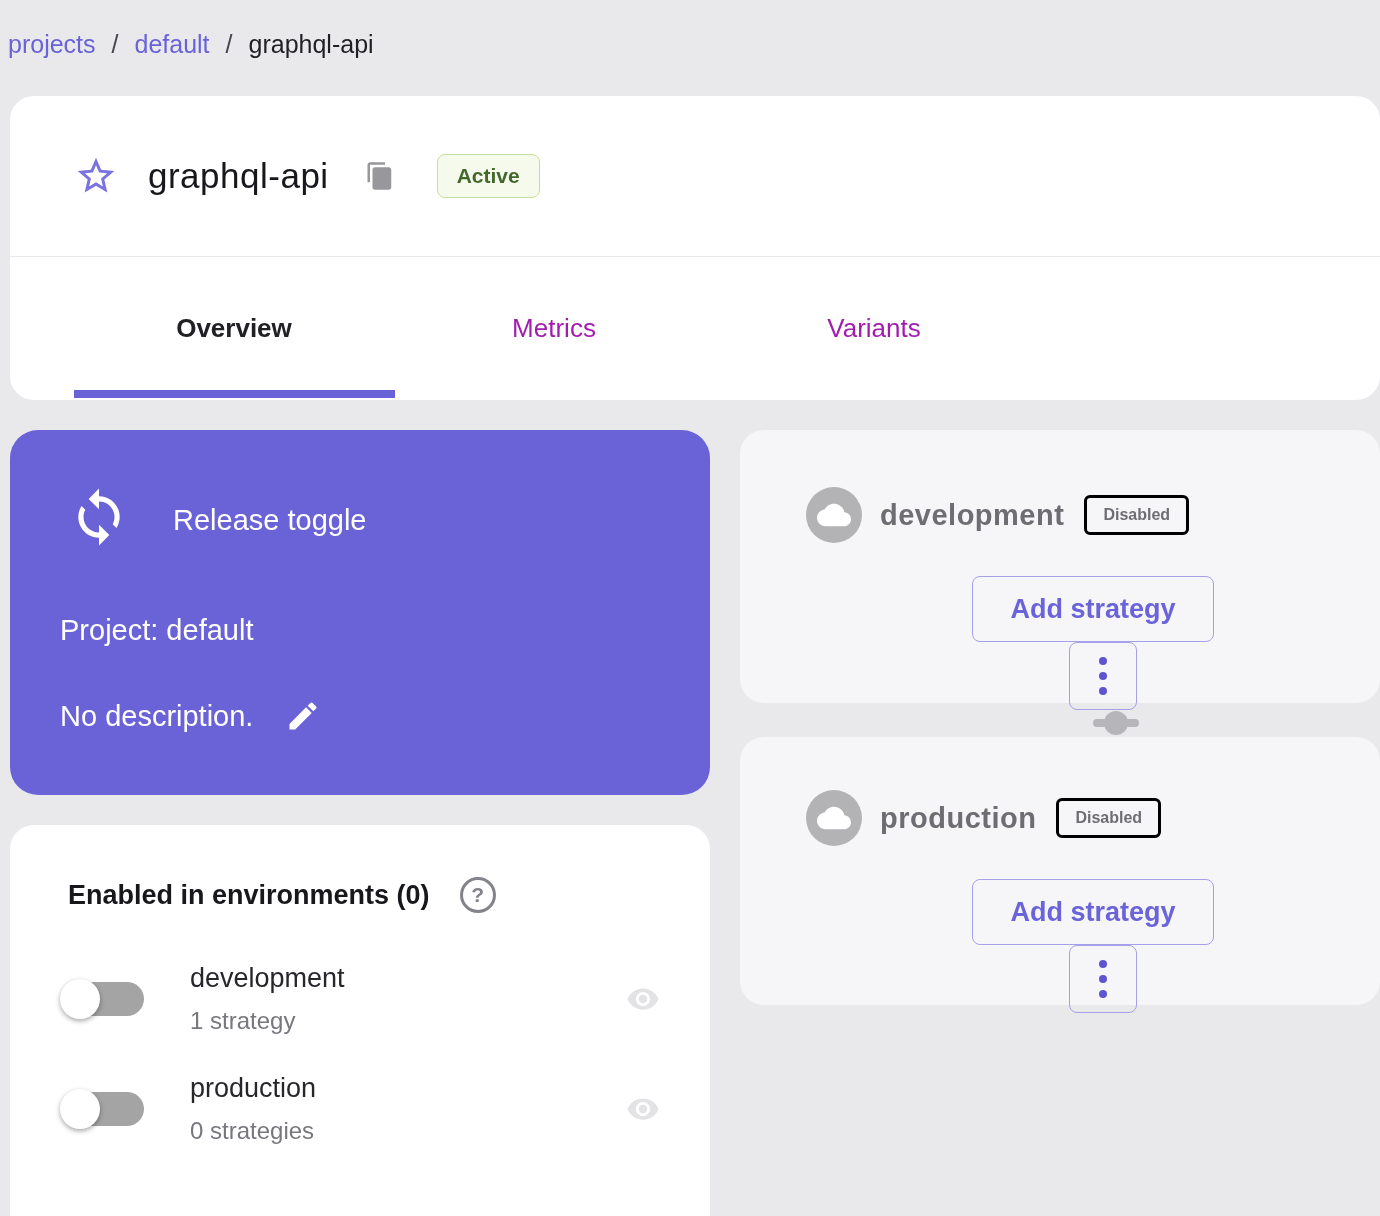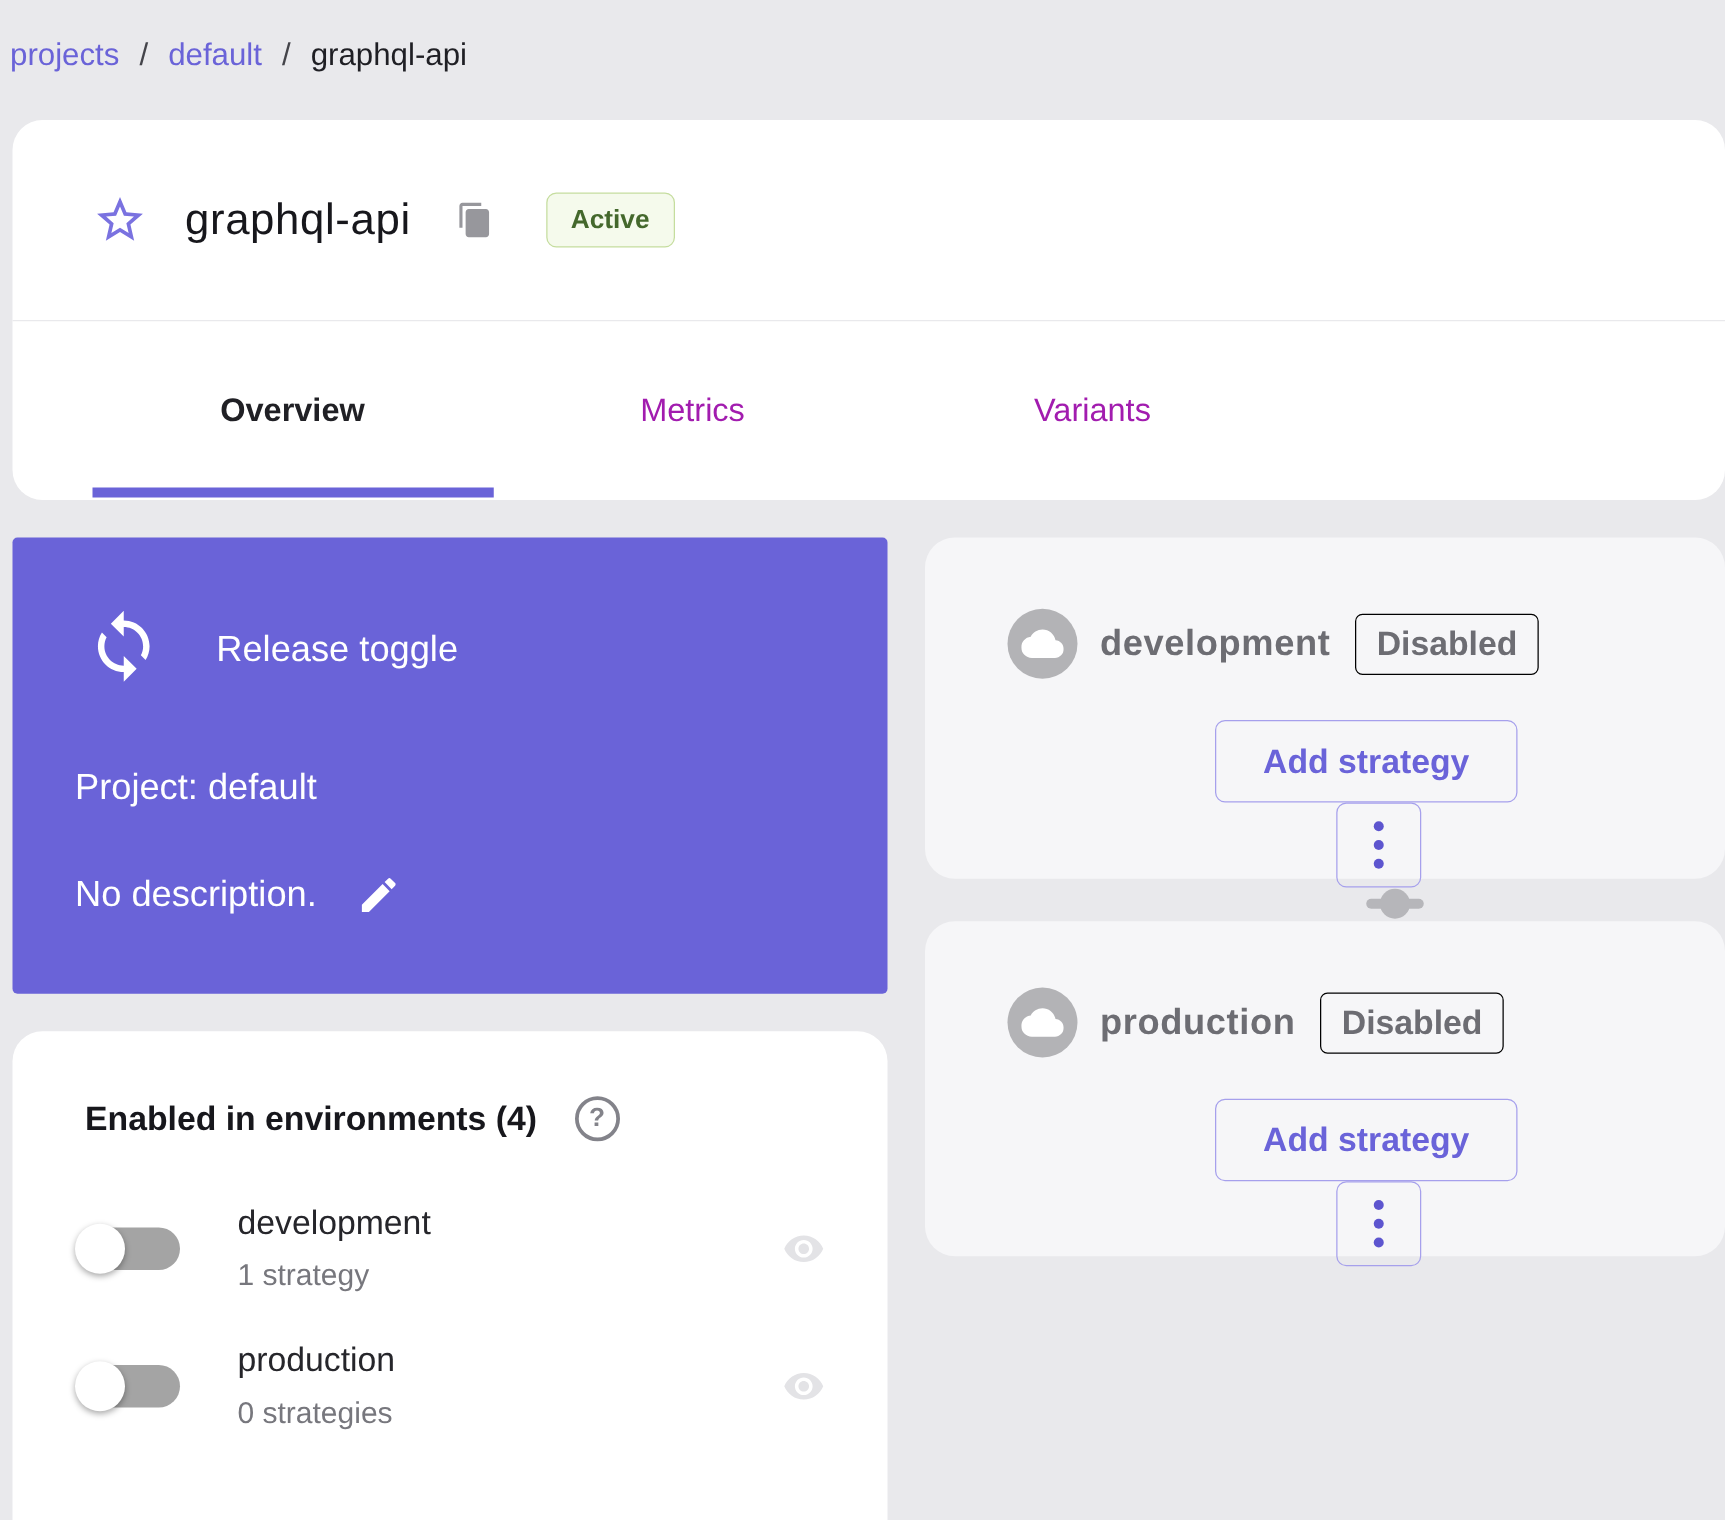--- a/index.html
+++ b/index.html
@@ -20,21 +20,21 @@
   .copy-btn{width:30px;height:34px;margin-left:36px;cursor:pointer;}
   .badge-active{margin-left:42px;background:#f5faec;border:1px solid #c5dd9e;color:#44682c;
                 font-weight:700;font-size:21px;padding:9px 19px;border-radius:8px;}
 
   .tabs-row{position:relative;height:142px;display:flex;padding-left:64px;}
   .tab{width:320px;display:flex;align-items:center;justify-content:center;font-size:26px;color:#a21caf;cursor:pointer;}
   .tab.active{font-weight:700;color:#202025;}
   .tab-underline{position:absolute;left:64px;bottom:1px;width:321px;height:8px;background:#6a63d8;}
 
   
-  .toggle-card{position:absolute;left:10px;top:430px;width:700px;height:365px;background:#6a63d8;border-radius:4px;color:#fff;}
+  .toggle-card{position:absolute;left:10px;top:430px;width:700px;height:365px;background:#6a63d8;border-radius:28px;color:#fff;}
   .tc-icon{position:absolute;left:58px;top:56px;width:62px;height:62px;}
   .tc-type{position:absolute;left:163px;top:74px;font-size:29px;}
   .tc-project{position:absolute;left:50px;top:184px;font-size:29px;}
   .tc-desc-row{position:absolute;left:50px;top:268px;display:flex;align-items:center;gap:32px;font-size:29px;}
   .pencil-btn{width:36px;height:36px;cursor:pointer;}
 
   
   .env-summary-card{position:absolute;left:10px;top:825px;width:700px;height:420px;background:#fff;
                     border-radius:24px;padding:52px 44px 0 50px;box-sizing:border-box;}
   .es-heading-row{display:flex;align-items:center;gap:30px;margin-left:8px;}
@@ -55,21 +55,21 @@
 
   
   .env-panel{position:absolute;left:740px;width:640px;background:#f6f6f8;border-radius:24px;
              padding-left:66px;box-sizing:border-box;}
   .panel-dev{top:430px;height:273px;padding-top:57px;}
   .panel-prod{top:737px;height:268px;padding-top:53px;}
   .panel-header{display:flex;align-items:center;}
   .avatar{width:56px;height:56px;border-radius:50%;background:#b3b3b6;display:flex;align-items:center;
           justify-content:center;flex:none;}
   .panel-name{margin-left:18px;font-size:29px;font-weight:600;color:#6d6d73;letter-spacing:.5px;}
-  .badge-disabled{margin-left:20px;font-size:27px;font-weight:700;color:#6d6d73;border:1px solid #000000;
+  .badge-disabled{margin-left:20px;font-size:16px;font-weight:700;color:#6d6d73;border:3px solid #000000;
                   border-radius:6px;padding:8px 16px;}
   .panel-actions{display:flex;align-items:center;margin-top:33px;flex-direction:column;}
   .btn-add{width:242px;height:66px;border:1px solid #a6a0ec;border-radius:8px;color:#6a63d9;font-weight:700;
            font-size:27px;display:flex;align-items:center;justify-content:center;cursor:pointer;background:transparent;
            font-family:"Liberation Sans",sans-serif;}
   .btn-kebab{width:66px;height:66px;margin-left:20px;border:1px solid #a6a0ec;border-radius:8px;display:flex;
              flex-direction:column;align-items:center;justify-content:center;gap:7px;cursor:pointer;background:transparent;}
   .kebab-dot{width:8px;height:8px;border-radius:50%;background:#5d55cf;}
   .slider-icon{position:relative;margin-left:46px;width:46px;height:26px;}
   .slider-bar{position:absolute;left:0;right:0;top:9px;height:8px;border-radius:4px;background:#b6b6ba;}
@@ -124,21 +124,21 @@
       <span class="pencil-btn">
         <svg viewBox="0 0 24 24" width="36" height="36" fill="#ffffff">
           <path d="M3 17.25V21h3.75L17.81 9.94l-3.75-3.75L3 17.25zM20.71 7.04c.39-.39.39-1.02 0-1.41l-2.34-2.34a.9959.9959 0 0 0-1.41 0l-1.83 1.83 3.75 3.75 1.83-1.83z"></path>
         </svg>
       </span>
     </div>
   </div>
 
   <div class="env-summary-card">
     <div class="es-heading-row">
-      <span class="es-heading">Enabled in environments (4)</span>
+      <span class="es-heading">Enabled in environments (0)</span>
       <span class="help-icon">?</span>
     </div>
 
     <div class="env-row first">
       <span class="switch">
         <span class="switch-track"></span>
         <span class="switch-thumb"></span>
       </span>
       <span class="env-info">
         <div class="env-name">development</div>

